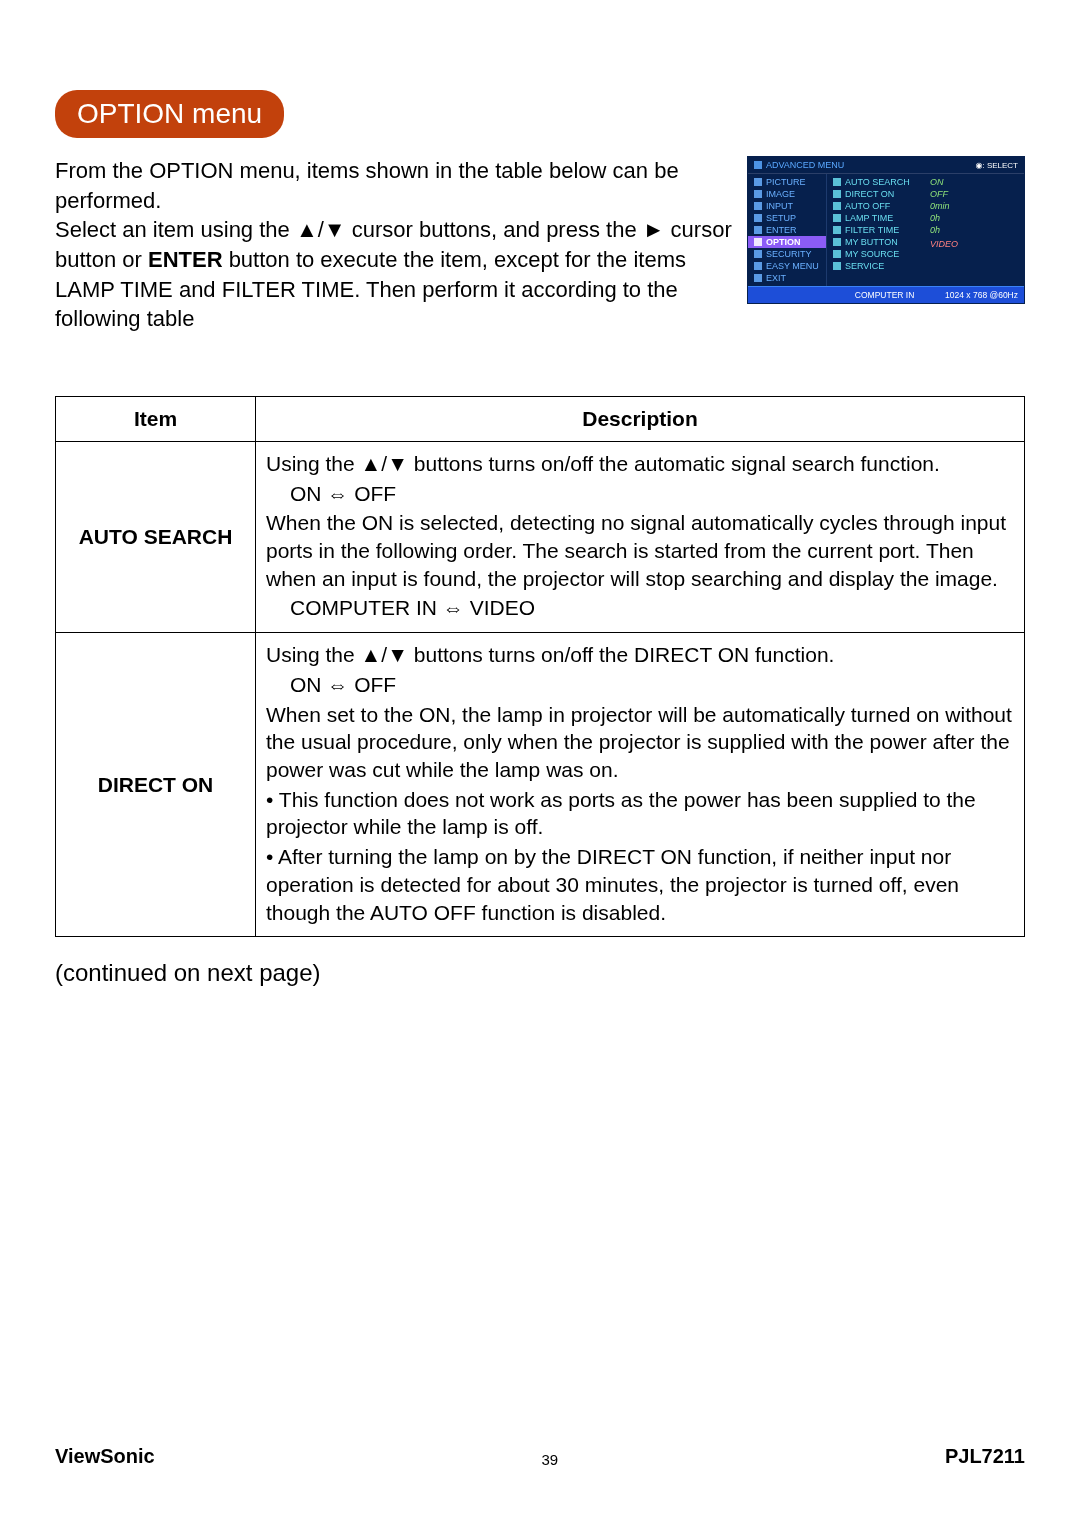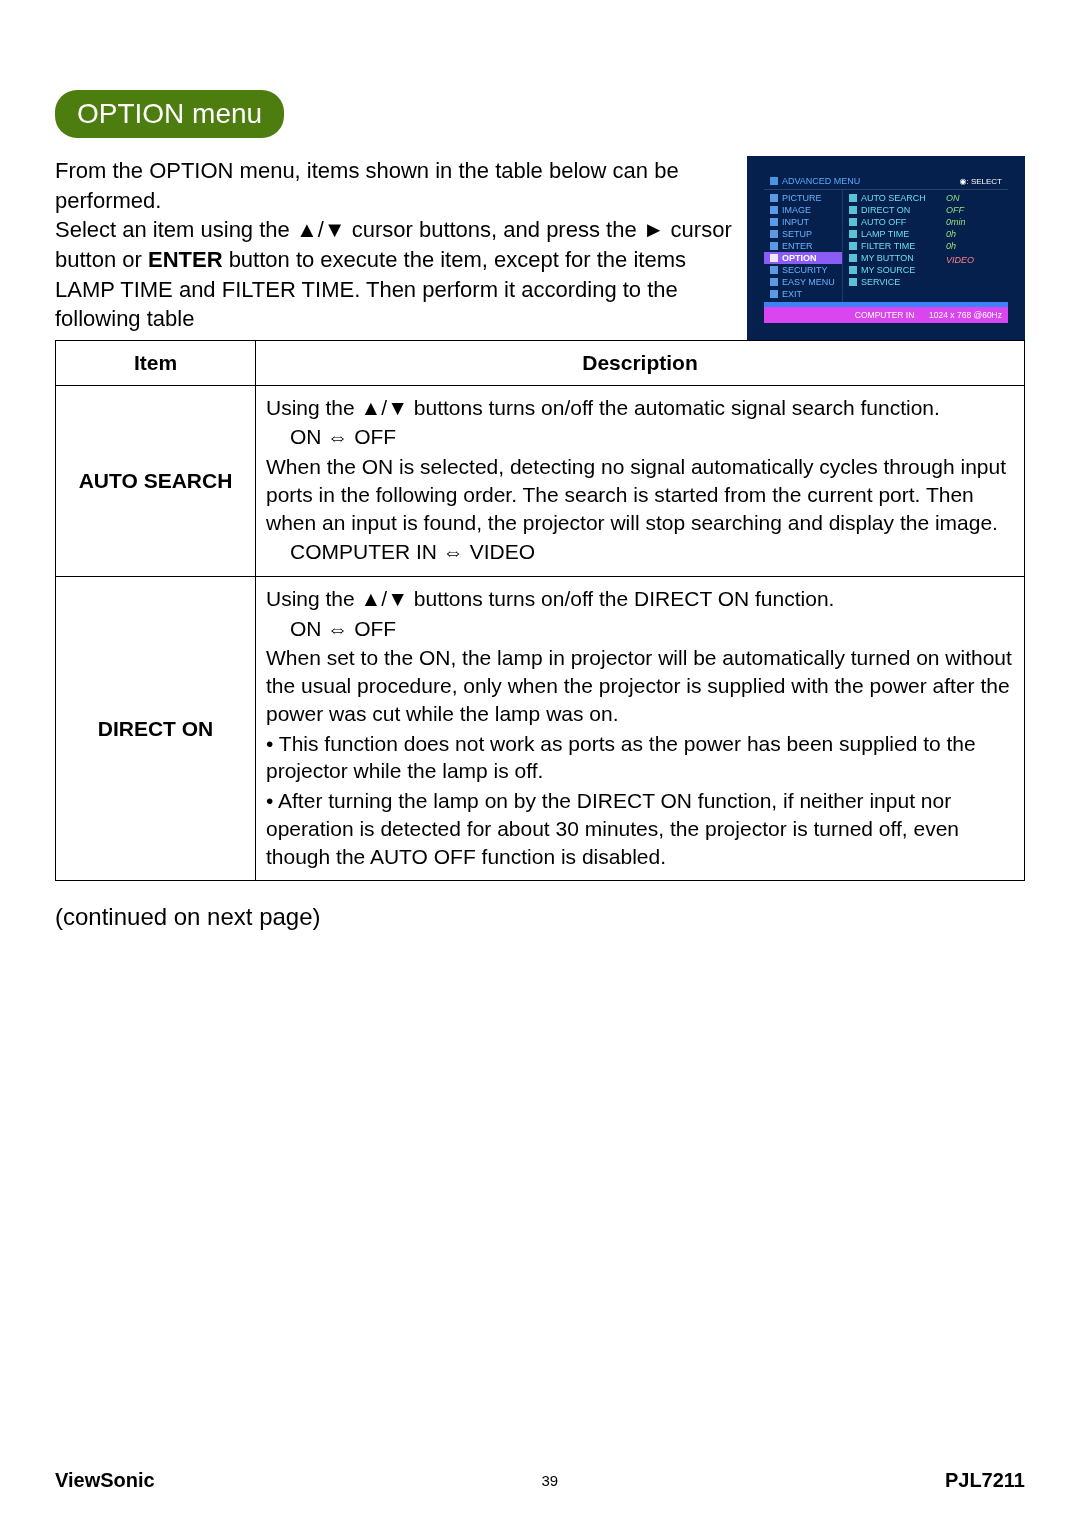--- a/index.html
+++ b/index.html
@@ -6,21 +6,21 @@
     body {
       font-family: Arial, Helvetica, sans-serif;
       width: 1080px;
       height: 1532px;
       background: #fff;
       position: relative;
       padding: 90px 55px 0 55px;
     }
     .title-pill {
       display: inline-block;
-      background: #4d7c0f;
+      background: #c2410c;
       color: #fff;
       font-size: 28px;
       padding: 8px 22px;
       border-radius: 22px;
       margin-bottom: 18px;
     }
     .intro-row {
       display: flex;
       align-items: flex-start;
     }
@@ -28,21 +28,21 @@
       flex: 1;
       font-size: 22px;
       line-height: 1.35;
       color: #000;
     }
     .menu-shot {
       width: 278px;
       background: #06204d;
       color: #e8e8e8;
       font-size: 9px;
-      padding: 16px;
+      padding: 0;
       position: relative;
       border: 1px solid #06204d;
     }
     .menu-header {
       background: #06204d;
       color: #5aa8ff;
       font-size: 9px;
       padding: 3px 6px;
       display: flex;
       align-items: center;
@@ -92,37 +92,38 @@
       padding: 2px 0;
     }
     .menu-right .mv {
       padding: 1px 6px;
       font-size: 9px;
       color: #8fe27a;
       font-style: italic;
     }
     .menu-right .mv.red { color: #ff8080; }
     .menu-footer {
-      background: #d946ef;
-      border-top: 5px solid #3b82f6;
+      background: #1d4ed8;
+      border-top: 1px solid #3b82f6;
       display: flex;
       font-size: 8.5px;
       color: #fff;
       padding: 3px 6px;
     }
     .menu-footer .f1 { flex: 1; text-align: center; margin-left: 70px; }
     .menu-footer .f2 { }
     .mini-icon {
       display: inline-block;
       width: 8px;
       height: 8px;
       background: currentColor;
       opacity: 0.85;
     }
     .main-table {
+      margin-top: 62px;
       width: 100%;
       border-collapse: collapse;
     }
     .main-table th, .main-table td {
       border: 1px solid #000;
       padding: 8px 10px;
       font-size: 21px;
       vertical-align: middle;
       line-height: 1.32;
     }
@@ -136,26 +137,26 @@
       width: 200px;
     }
     .desc-block { margin-bottom: 2px; }
     .indent { margin-left: 24px; }
     .cont {
       margin-top: 22px;
       font-size: 24px;
     }
     .footer {
       position: absolute;
-      bottom: 40px;
+      bottom: 64px;
       left: 55px;
       right: 55px;
       display: flex;
       justify-content: space-between;
-      align-items: center;
+      align-items: flex-end;
       font-size: 20px;
     }
     .footer .brand { font-weight: bold; }
     .footer .model { font-weight: bold; }
     .footer .pg { font-size: 15px; }
   </style>
 </head>
 <body>
 
 

